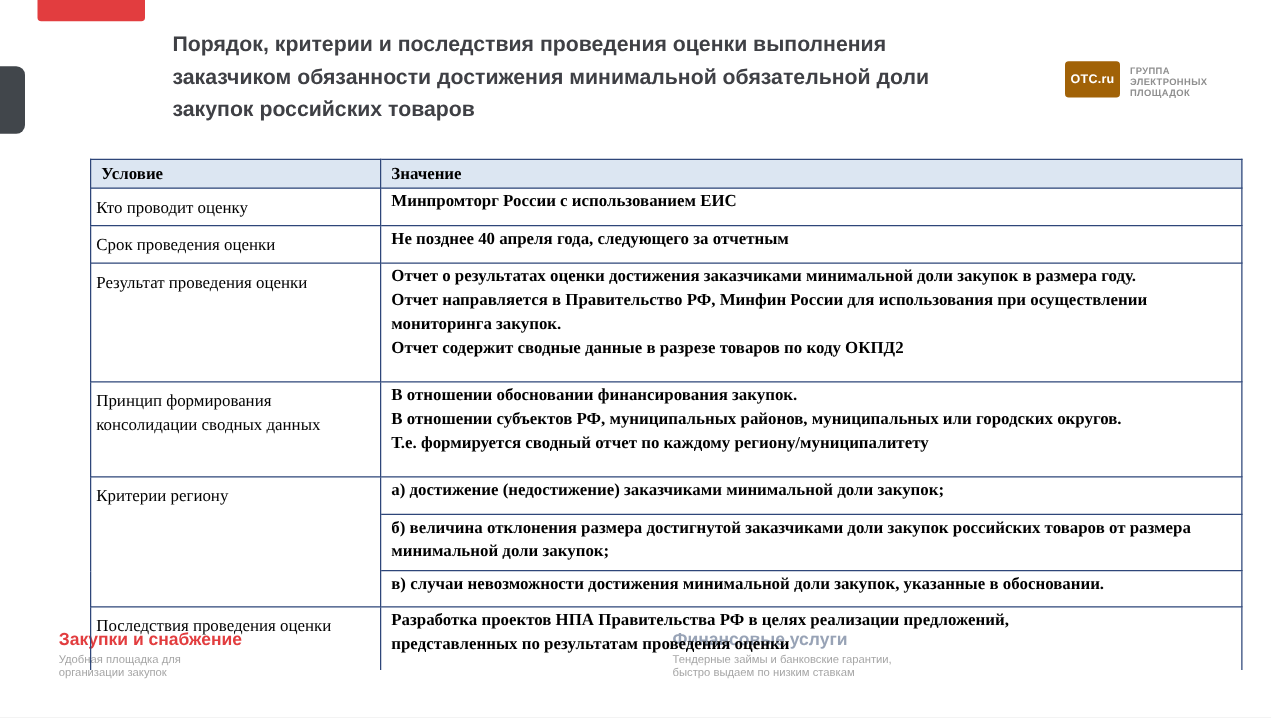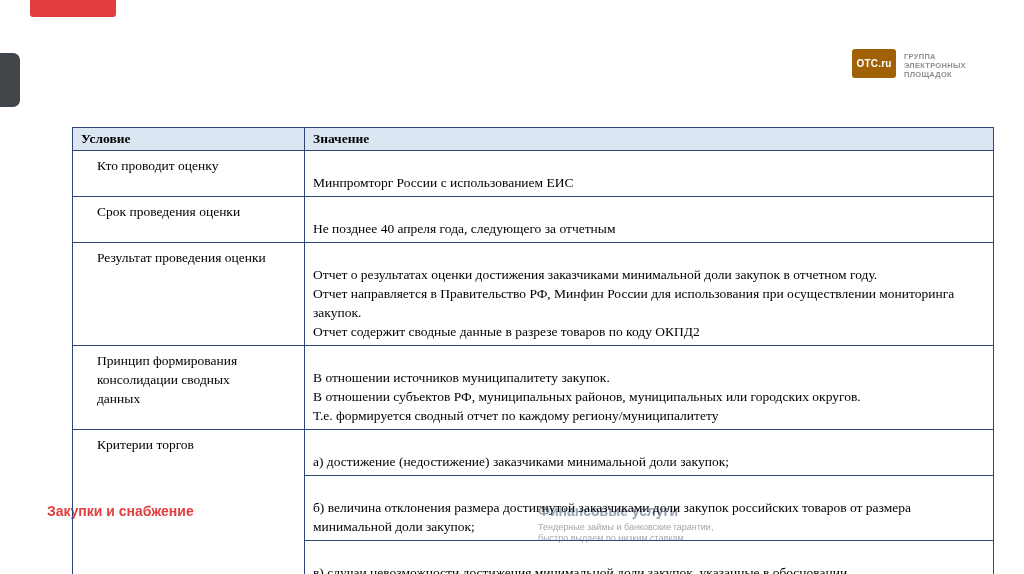--- a/index.html
+++ b/index.html
@@ -40,22 +40,22 @@
     font-family:"Liberation Serif", serif; font-size:13.5px; color:#000000;
     z-index:2; background:transparent;
   }
   table.main th, table.main td {
     border:1.5px solid #2e4679; vertical-align:top; text-align:left;
   }
   table.main th {
     background:#dce6f2; font-weight:bold; padding:3px 8px; font-size:13.5px;
   }
   th.col-cond { width:215px; }
-  td.cond { padding:5px 38px 4px 24px; line-height:19px; }
-  td.val  { padding:22px 20px 4px 8px; }
+  td.cond { padding:5px 38px 4px 4px; line-height:19px; }
+  td.val  { padding:0 20px 4px 8px;font-weight:bold; }
   .line { line-height:19px; }
   tr.h23 { height:23px; }
   tr.h30 { height:30px; }
   tr.h95 { height:95px; }
   tr.h76 { height:76px; }
   tr.h45 { height:45px; }
   tr.h29 { height:29px; }
   tr.last { height:50px; }
   tr.last td { border-bottom:none; }
   
@@ -71,28 +71,34 @@
   .fc3 .desc { width:192px; }
 </style>
 </head>
 <body>
 
 <div class="slide">
 
   <div class="deco-red-bar"></div>
   <div class="deco-side-tab"></div>
 
+  <div class="title">
+    <div>Порядок, критерии и последствия проведения оценки выполнения</div>
+    <div>заказчиком обязанности достижения минимальной обязательной доли</div>
+    <div>закупок российских товаров</div>
+  </div>
 
   <div class="logo-box">
     <span>OTC.ru</span>
   </div>
   <div class="logo-tagline">ГРУППА ЭЛЕКТРОННЫХ ПЛОЩАДОК</div>
 
   <div class="footer-col fc1">
     <div class="label">Закупки и снабжение</div>
+    <div class="desc">Удобная площадка для организации закупок</div>
   </div>
   <div class="footer-col fc3">
     <div class="label">Финансовые услуги</div>
     <div class="desc">Тендерные займы и банковские гарантии, быстро выдаем по низким ставкам</div>
   </div>
 
   <table class="main">
     <thead>
       <tr class="h23">
         <th class="col-cond">Условие</th>
@@ -108,35 +114,35 @@
       </tr>
       <tr class="h30">
         <td class="cond">Срок проведения оценки</td>
         <td class="val">
           <div class="line">Не позднее 40 апреля года, следующего за отчетным</div>
         </td>
       </tr>
       <tr class="h95">
         <td class="cond">Результат проведения оценки</td>
         <td class="val">
-          <div class="line">Отчет о результатах оценки достижения заказчиками минимальной доли закупок в отчетном году.</div>
+          <div class="line">Отчет о результатах оценки достижения заказчиками минимальной доли закупок в размера году.</div>
           <div class="line">Отчет направляется в Правительство РФ, Минфин России для использования при осуществлении мониторинга закупок.</div>
           <div class="line">Отчет содержит сводные данные в разрезе товаров по коду ОКПД2</div>
         </td>
       </tr>
       <tr class="h76">
         <td class="cond">Принцип формирования консолидации сводных данных</td>
         <td class="val">
-          <div class="line">В отношении источников муниципалитету закупок.</div>
+          <div class="line">В отношении обосновании финансирования закупок.</div>
           <div class="line">В отношении субъектов РФ, муниципальных районов, муниципальных или городских округов.</div>
           <div class="line">Т.е. формируется сводный отчет по каждому региону/муниципалитету</div>
         </td>
       </tr>
       <tr class="h30">
-        <td class="cond" rowspan="3">Критерии торгов</td>
+        <td class="cond" rowspan="3">Критерии региону</td>
         <td class="val">
           <div class="line">а) достижение (недостижение) заказчиками минимальной доли закупок;</div>
         </td>
       </tr>
       <tr class="h45">
         <td class="val">
           <div class="line">б) величина отклонения размера достигнутой заказчиками доли закупок российских товаров от размера минимальной доли закупок;</div>
         </td>
       </tr>
       <tr class="h29">

